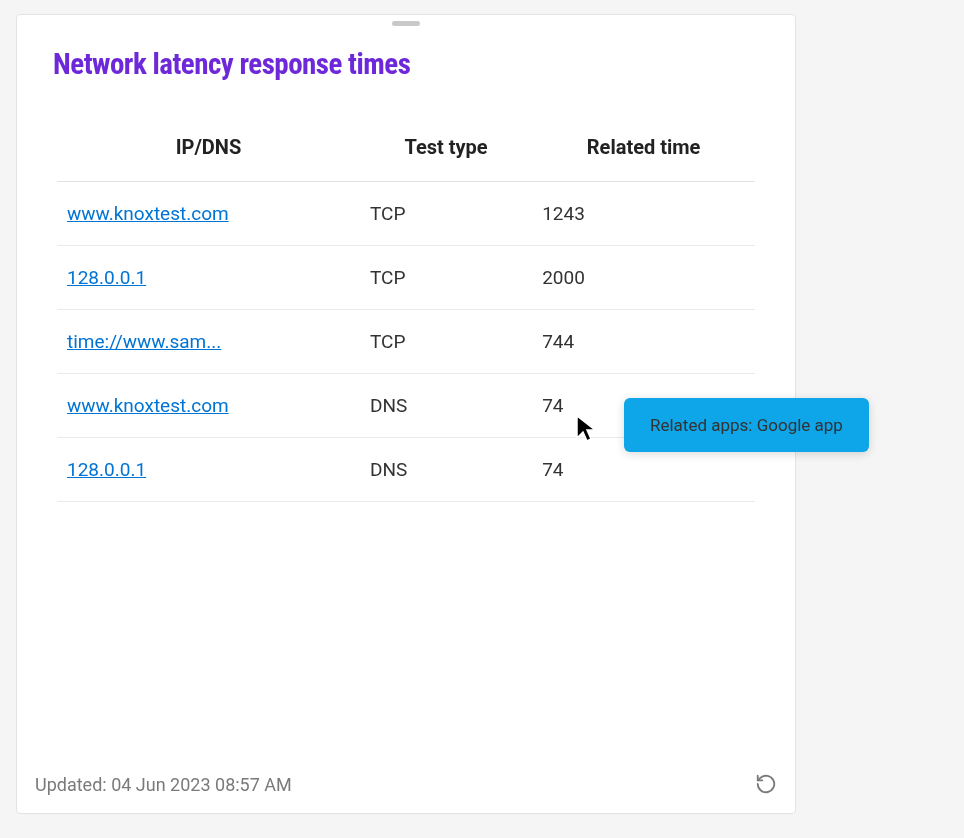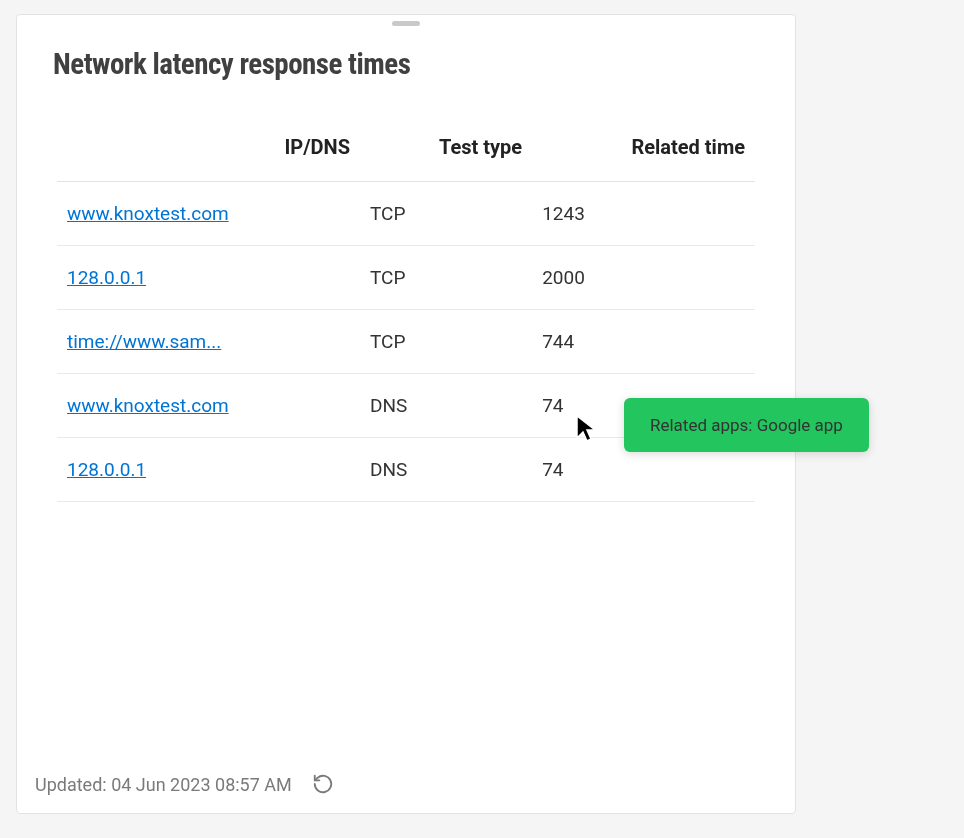--- a/index.html
+++ b/index.html
@@ -29,74 +29,74 @@
       transform: translateX(-50%);
       width: 28px;
       height: 5px;
       background: #c9c9c9;
       border-radius: 3px;
     }
     .card-title {
       font-size: 29px;
       font-weight: 700;
       letter-spacing: -0.5px;
-      color: #404040;
+      color: #6d28d9;
       padding: 32px 36px 0 36px;
       font-stretch: semi-condensed;
     }
     .table-wrap {
       padding: 54px 40px 0 40px;
       flex: 1;
       overflow: hidden;
     }
     table {
       width: 100%;
       border-collapse: collapse;
     }
     th {
-      text-align: right;
+      text-align: center;
       font-size: 20px;
       font-weight: 700;
       color: #222;
       padding: 0 10px 22px 10px;
       border-bottom: 1px solid #e2e2e2;
     }
     td {
       font-size: 19px;
       color: #333;
       padding: 20px 10px;
       border-bottom: 1px solid #e9e9e9;
       vertical-align: middle;
     }
     td a {
       color: #0074d4;
     }
     .footer {
       display: flex;
       align-items: center;
-      justify-content: flex-start;
+      justify-content: space-between;
       gap: 20px;
       padding: 14px 18px 18px 18px;
       font-size: 18px;
       color: #7a7a7a;
     }
     .refresh-icon {
       width: 22px;
       height: 22px;
       display: inline-flex;
       align-items: center;
       justify-content: center;
       cursor: pointer;
     }
     .refresh-icon svg { display: block; }
     .tooltip {
       position: absolute;
       left: 624px;
       top: 398px;
-      background: #22c55e;
+      background: #0ea5e9;
       border-radius: 6px;
       box-shadow: 0 2px 10px rgba(0,0,0,0.15);
       padding: 17px 26px;
       font-size: 17px;
       color: #333;
       white-space: nowrap;
     }
     .cursor {
       position: absolute;
       left: 575px;

